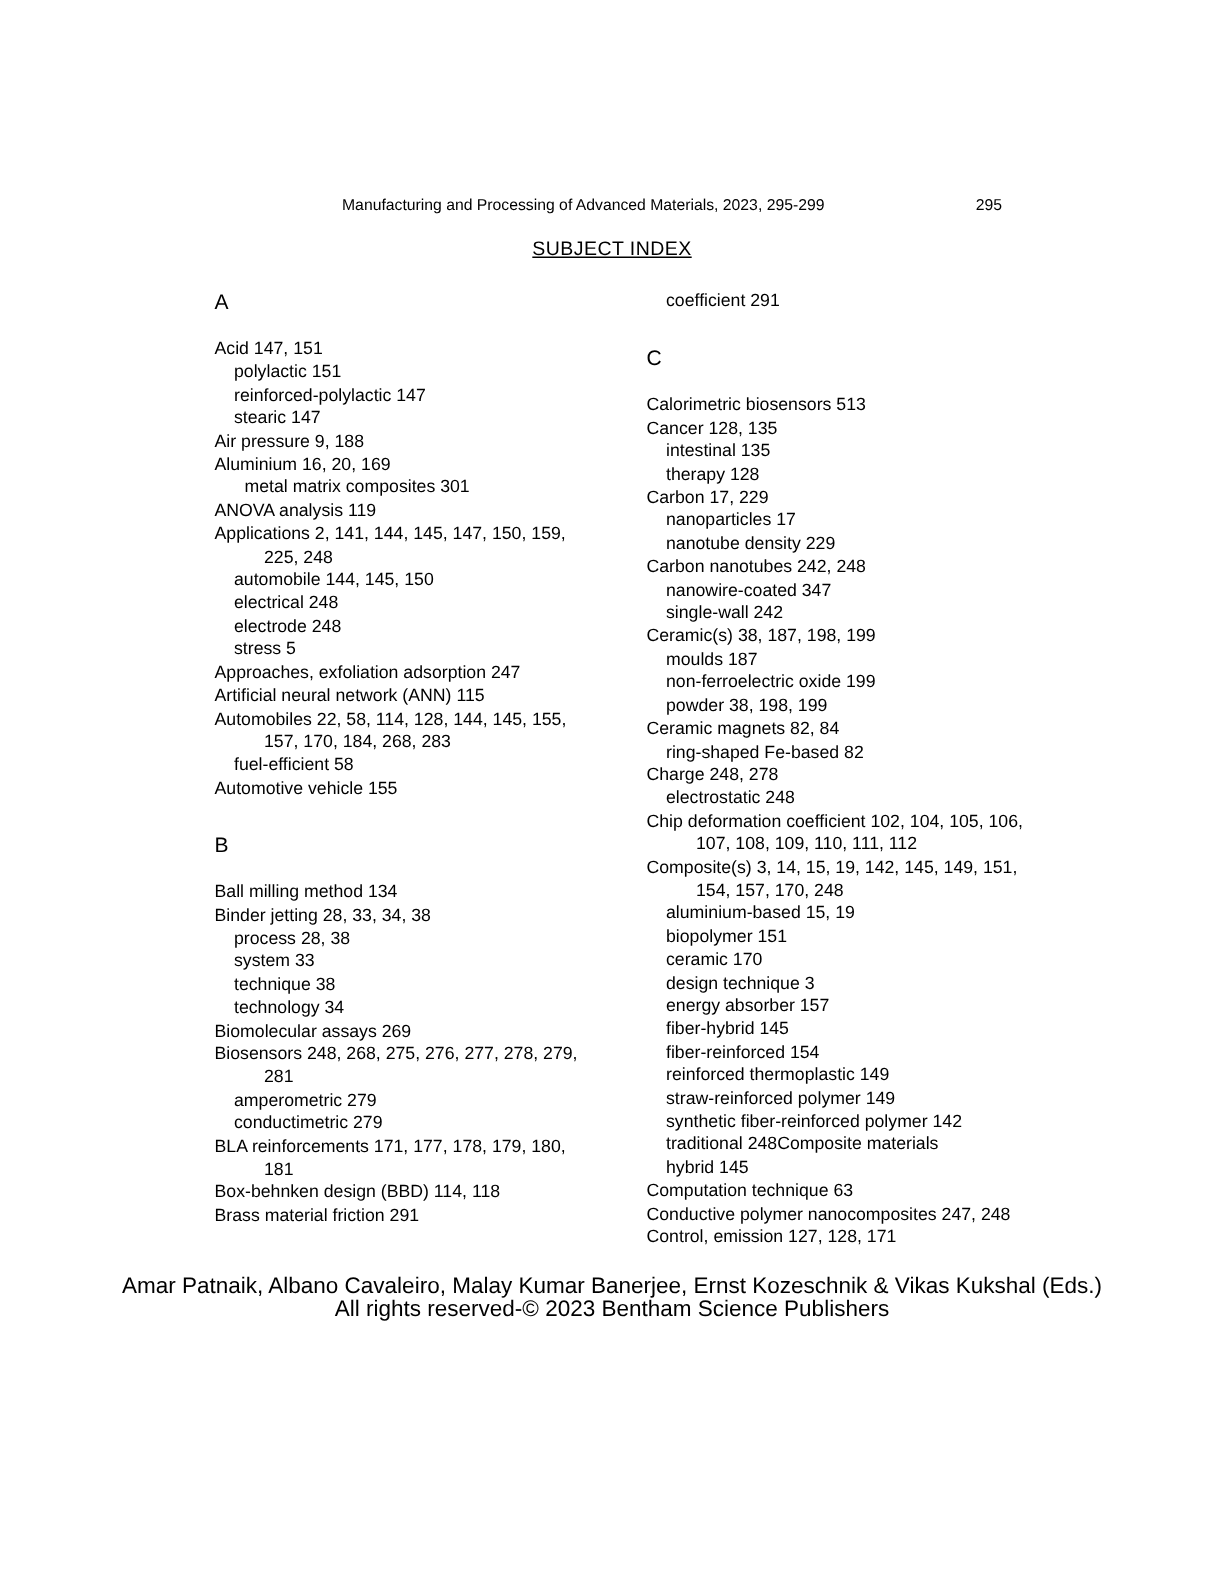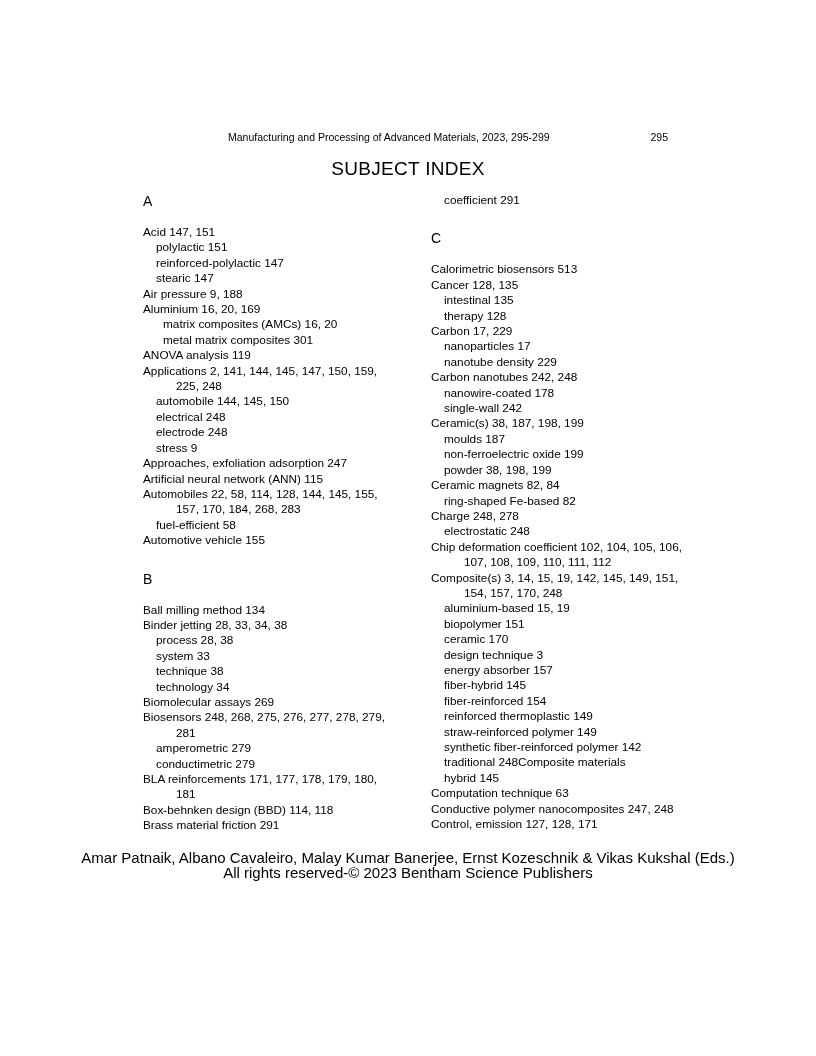--- a/index.html
+++ b/index.html
@@ -39,23 +39,24 @@
   }
   .running-head .rh-page {
     font-size: 10.5px;
   }
   .doc-title {
     position: absolute;
     top: 158px;
     left: 0;
     width: 816px;
     text-align: center;
-    font-size: 19px;
+    font-size: 13px;
     letter-spacing: 0.3px;
     font-weight: 400;
+    text-decoration: underline;
   }
   .columns {
     position: absolute;
     top: 193px;
     left: 143px;
     width: 540px;
     display: flex;
     gap: 36px;
   }
   .col {
@@ -112,28 +113,27 @@
 
   <div class="columns">
     <div class="col" id="col-left">
         <div class="letter-head">A</div>
         <div class="entry lvl0">Acid 147, 151</div>
         <div class="entry lvl1">polylactic 151</div>
         <div class="entry lvl1">reinforced-polylactic 147</div>
         <div class="entry lvl1">stearic 147</div>
         <div class="entry lvl0">Air pressure 9, 188</div>
         <div class="entry lvl0">Aluminium 16, 20, 169</div>
-        <div class="entry lvl2">matrix composites (AMCs) 16, 20</div>
         <div class="entry lvl2">metal matrix composites 301</div>
         <div class="entry lvl0">ANOVA analysis 119</div>
         <div class="entry lvl0 hang">Applications 2, 141, 144, 145, 147, 150, 159, 225, 248</div>
         <div class="entry lvl1">automobile 144, 145, 150</div>
         <div class="entry lvl1">electrical 248</div>
         <div class="entry lvl1">electrode 248</div>
-        <div class="entry lvl1">stress 9</div>
+        <div class="entry lvl1">stress 5</div>
         <div class="entry lvl0">Approaches, exfoliation adsorption 247</div>
         <div class="entry lvl0">Artificial neural network (ANN) 115</div>
         <div class="entry lvl0 hang">Automobiles 22, 58, 114, 128, 144, 145, 155, 157, 170, 184, 268, 283</div>
         <div class="entry lvl1">fuel-efficient 58</div>
         <div class="entry lvl0">Automotive vehicle 155</div>
         <div class="letter-head spaced">B</div>
         <div class="entry lvl0">Ball milling method 134</div>
         <div class="entry lvl0">Binder jetting 28, 33, 34, 38</div>
         <div class="entry lvl1">process 28, 38</div>
         <div class="entry lvl1">system 33</div>
@@ -151,21 +151,21 @@
         <div class="entry lvl1">coefficient 291</div>
         <div class="letter-head spaced">C</div>
         <div class="entry lvl0">Calorimetric biosensors 513</div>
         <div class="entry lvl0">Cancer 128, 135</div>
         <div class="entry lvl1">intestinal 135</div>
         <div class="entry lvl1">therapy 128</div>
         <div class="entry lvl0">Carbon 17, 229</div>
         <div class="entry lvl1">nanoparticles 17</div>
         <div class="entry lvl1">nanotube density 229</div>
         <div class="entry lvl0">Carbon nanotubes 242, 248</div>
-        <div class="entry lvl1">nanowire-coated 178</div>
+        <div class="entry lvl1">nanowire-coated 347</div>
         <div class="entry lvl1">single-wall 242</div>
         <div class="entry lvl0">Ceramic(s) 38, 187, 198, 199</div>
         <div class="entry lvl1">moulds 187</div>
         <div class="entry lvl1">non-ferroelectric oxide 199</div>
         <div class="entry lvl1">powder 38, 198, 199</div>
         <div class="entry lvl0">Ceramic magnets 82, 84</div>
         <div class="entry lvl1">ring-shaped Fe-based 82</div>
         <div class="entry lvl0">Charge 248, 278</div>
         <div class="entry lvl1">electrostatic 248</div>
         <div class="entry lvl0 hang">Chip deformation coefficient 102, 104, 105, 106, 107, 108, 109, 110, 111, 112</div>

